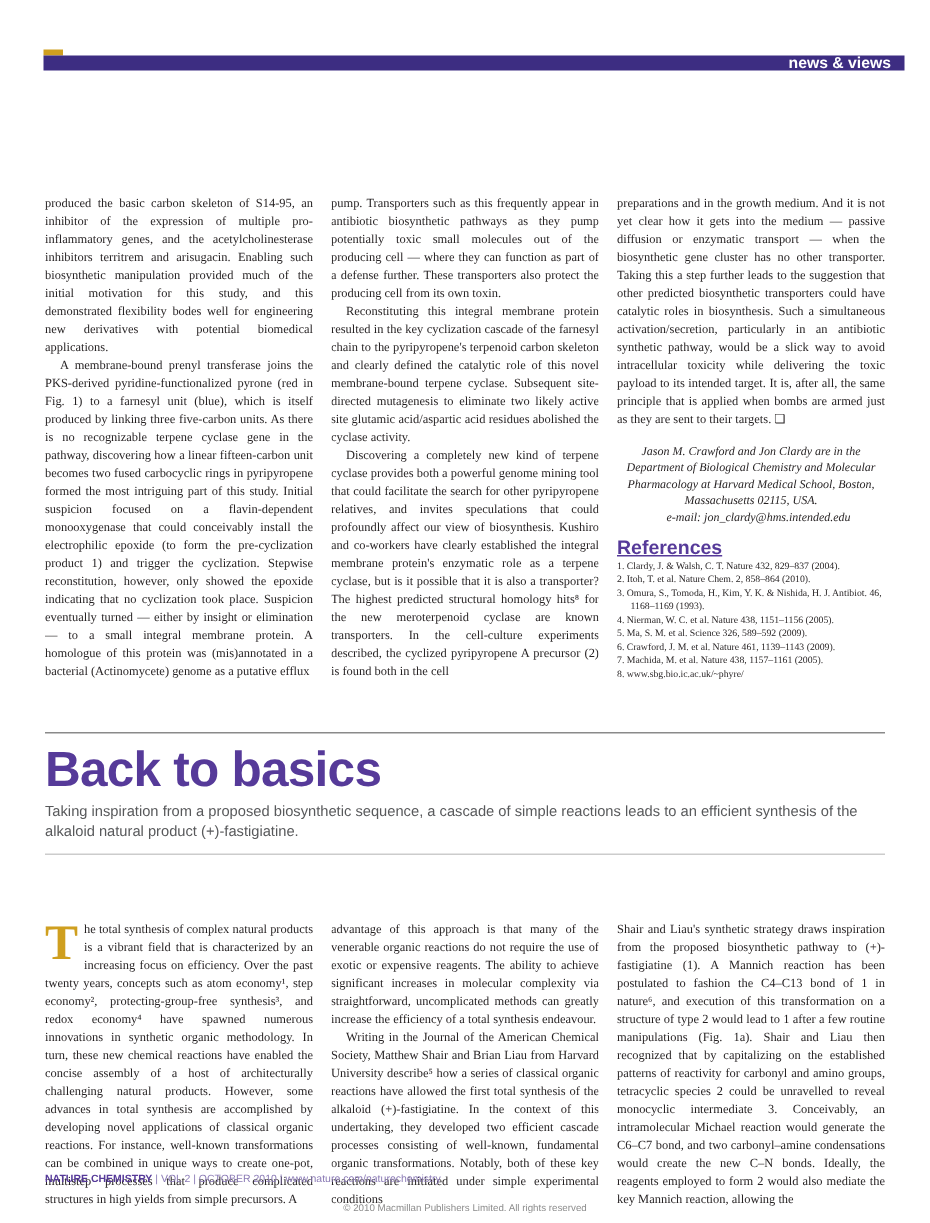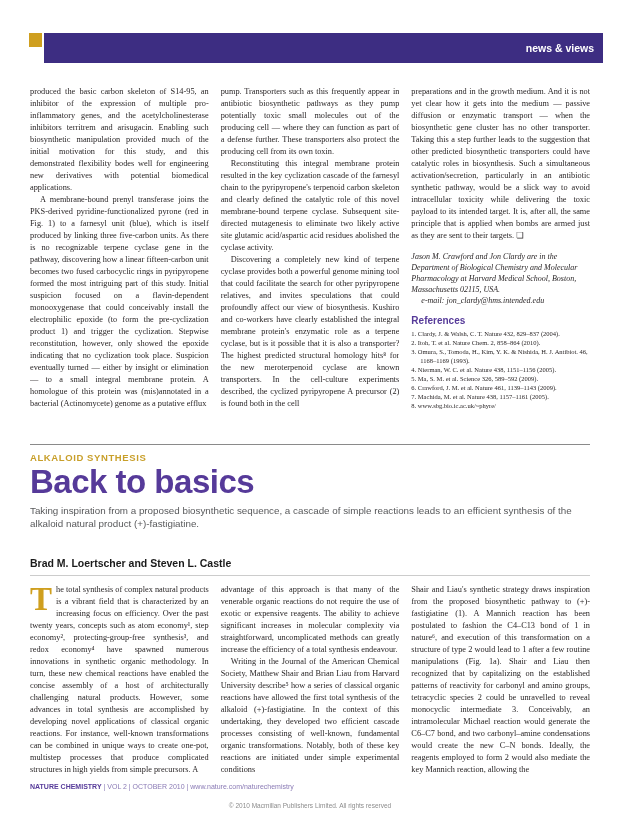--- a/index.html
+++ b/index.html
@@ -7,56 +7,56 @@
   .page {
     position: relative;
     width: 620px;
     height: 815px;
     background: #ffffff;
     overflow: hidden;
     font-family: "Liberation Serif", serif;
     color: #231f20;
   }
   
-  .header-row { position: absolute; top: 33px; left: 29px; right: 17px; height: 30px; display: flex; }
+  .header-row { position: absolute; top: 33px; left: 29px; right: 17px; height: 14px; display: flex; flex-direction: column; }
   .gold-square { width: 13px; height: 14px; background: #cf9f1f; margin-right: 2px; }
   .banner {
     flex: 1; background: #3d2d82; color: #ffffff;
     font-family: "Liberation Sans", sans-serif;
     font-size: 10.5px; font-weight: bold;
     display: flex; align-items: center; justify-content: flex-end;
     padding-right: 9px; line-height: 1;
   }
   
   .content { position: absolute; top: 86px; left: 30px; width: 560px; }
-  .cols { display: flex; gap: 12px; }
+  .cols { display: flex; gap: 12px; margin-top: 44px; }
   .col { width: 181px; font-size: 8.3px; line-height: 12px; text-align: justify; overflow: hidden; }
   .col p + p { text-indent: 10px; }
   .a1-cols { height: 355px; }
   .divider { border: none; border-top: 1px solid #8a8a8a; margin: 3px 0 7px 0; }
   
-  .affiliation { margin-top: 9px; font-style: italic; font-size: 8px; line-height: 11px; text-align: left; }
+  .affiliation { margin-top: 9px; font-style: italic; font-size: 8px; line-height: 11px; text-align: center; }
   .refs-title {
     margin-top: 9px; font-family: "Liberation Sans", sans-serif;
-    font-size: 10px; font-weight: bold; color: #563a99;
+    font-size: 13px; font-weight: bold; color: #563a99; text-decoration: underline;
   }
   .refs { margin-top: 2px; font-size: 6.5px; line-height: 9px; text-align: left; }
   .refs p { padding-left: 9px; text-indent: -9px !important; margin: 0; }
   
   .kicker {
     font-family: "Liberation Sans", sans-serif; font-size: 9.5px; font-weight: bold;
     color: #c89f2a; letter-spacing: 0.6px; margin-top: 2px;
   }
   .title {
     font-family: "Liberation Sans", sans-serif; font-size: 33px; font-weight: bold;
     color: #563a99; letter-spacing: -0.5px; line-height: 1.0; margin: 2px 0 6px 0;
   }
   .standfirst {
     font-family: "Liberation Sans", sans-serif; font-size: 9.8px; line-height: 13px;
-    color: #58595b; margin-bottom: 27px; max-width: 560px;
+    color: #58595b; margin-bottom: 8px; max-width: 560px;
   }
   .authors {
     font-family: "Liberation Sans", sans-serif; font-size: 10.5px; font-weight: bold;
     color: #1a1a1a; margin-bottom: 6px;
   }
   .authors-rule { border: none; border-top: 1px solid #cccccc; margin: 0 0 8px 0; }
   .a2-cols { height: 220px; }
   .dropcap {
     float: left; color: #cf9f1f; font-weight: bold; font-size: 33px;
     line-height: 27px; padding-right: 4px; padding-top: 2px;
@@ -131,24 +131,22 @@
               <p>7.  Machida, M. et al. Nature 438, 1157–1161 (2005).</p>
               <p>8.  www.sbg.bio.ic.ac.uk/~phyre/</p>
             </div>
         </div>
       </div>
     </section>
 
     <hr class="divider">
 
     <section>
-      <div class="kicker">ALKALOID SYNTHESIS</div>
       <h1 class="title">Back to basics</h1>
       <p class="standfirst">Taking inspiration from a proposed biosynthetic sequence, a cascade of simple reactions leads to an efficient synthesis of the alkaloid natural product (+)-fastigiatine.</p>
-      <div class="authors">Brad M. Loertscher and Steven L. Castle</div>
       <hr class="authors-rule">
       <div class="cols a2-cols">
         <div class="col">
           <p><span class="dropcap">T</span><span>he total synthesis of complex natural products is a vibrant field that is characterized by an increasing focus on efficiency. Over the past twenty years, concepts such as atom economy¹, step economy², protecting-group-free synthesis³, and redox economy⁴ have spawned numerous innovations in synthetic organic methodology. In turn, these new chemical reactions have enabled the concise assembly of a host of architecturally challenging natural products. However, some advances in total synthesis are accomplished by developing novel applications of classical organic reactions. For instance, well-known transformations can be combined in unique ways to create one-pot, multistep processes that produce complicated structures in high yields from simple precursors. A</span></p>
         </div>
         <div class="col">
             <p>advantage of this approach is that many of the venerable organic reactions do not require the use of exotic or expensive reagents. The ability to achieve significant increases in molecular complexity via straightforward, uncomplicated methods can greatly increase the efficiency of a total synthesis endeavour.</p>
             <p>Writing in the Journal of the American Chemical Society, Matthew Shair and Brian Liau from Harvard University describe⁵ how a series of classical organic reactions have allowed the first total synthesis of the alkaloid (+)-fastigiatine. In the context of this undertaking, they developed two efficient cascade processes consisting of well-known, fundamental organic transformations. Notably, both of these key reactions are initiated under simple experimental conditions</p>
           </div>
         <div class="col">

